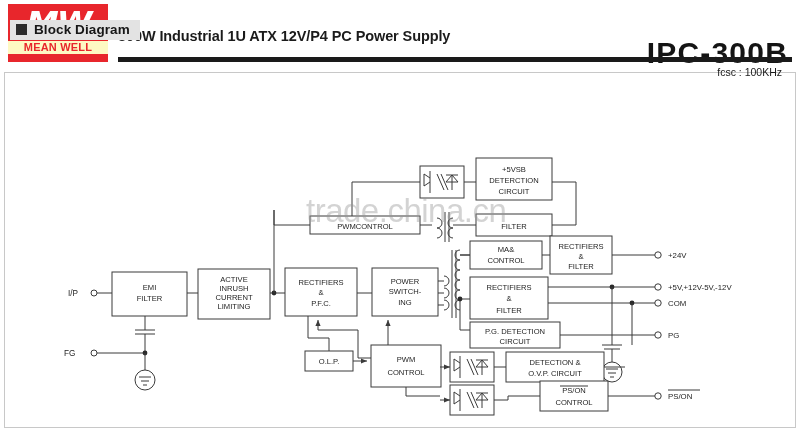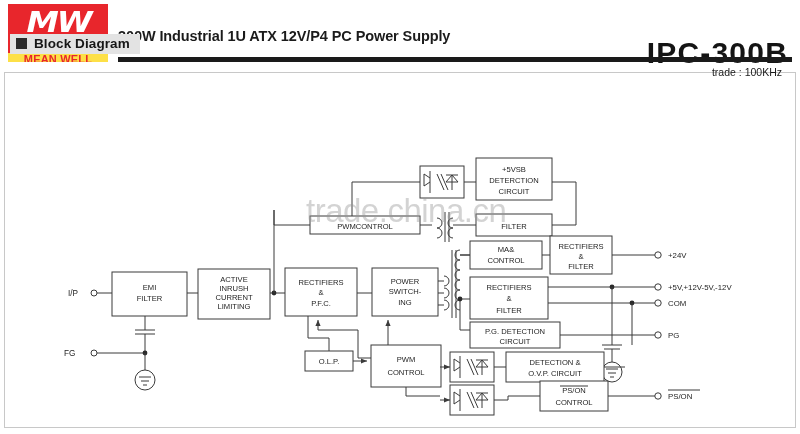--- a/index.html
+++ b/index.html
@@ -38,22 +38,22 @@
     font-family: "DejaVu Sans", sans-serif;
     font-weight: 700;
     font-style: italic;
     font-size: 29px;
     color: #ffffff;
     letter-spacing: -2px;
     line-height: 1;
     transform: scaleX(1.12);
   }
   .logo-name {
-    margin-top: 16px;
-    background: #fde047;
+    margin-top: 4px;
+    background: #fef9c3;
     color: #e8262c;
     font-family: "Liberation Sans", sans-serif;
     font-weight: 700;
     font-size: 11px;
     letter-spacing: 0.2px;
     padding: 0 4px;
     line-height: 13px;
     width: 92px;
     text-align: center;
   }
@@ -87,21 +87,21 @@
   .panel {
     position: absolute;
     left: 4px; top: 72px;
     width: 792px; height: 356px;
     border: 1px solid #c8c8c8;
     background: #fff;
     box-sizing: border-box;
   }
   .section-tag {
     position: absolute;
-    left: 10px; top: 34px;
+    left: 10px; top: 20px;
     background: #e3e3e3;
     padding: 2px 10px 3px 6px;
     display: flex;
     align-items: center;
     gap: 7px;
   }
   .section-tag .sq {
     width: 11px; height: 11px;
     background: #2b2b2b;
     display: inline-block;
@@ -166,21 +166,21 @@
   <div class="header-model">IPC-300B</div>
   <div class="header-rule"></div>
 
   <div class="panel"></div>
 
   <div class="section-tag">
     <span class="sq"></span>
     <span class="lbl">Block Diagram</span>
   </div>
 
-  <div class="fcsc">trade : 100KHz</div>
+  <div class="fcsc">fcsc : 100KHz</div>
 
   <svg id="diagram" viewBox="0 0 800 434">
 
     <defs>
       <marker id="ah" markerWidth="7" markerHeight="7" refX="6" refY="2.6" orient="auto">
         <path d="M0,0 L6,2.6 L0,5.2 z" fill="#3b3b3b"></path>
       </marker>
     </defs>
 
     <g>

